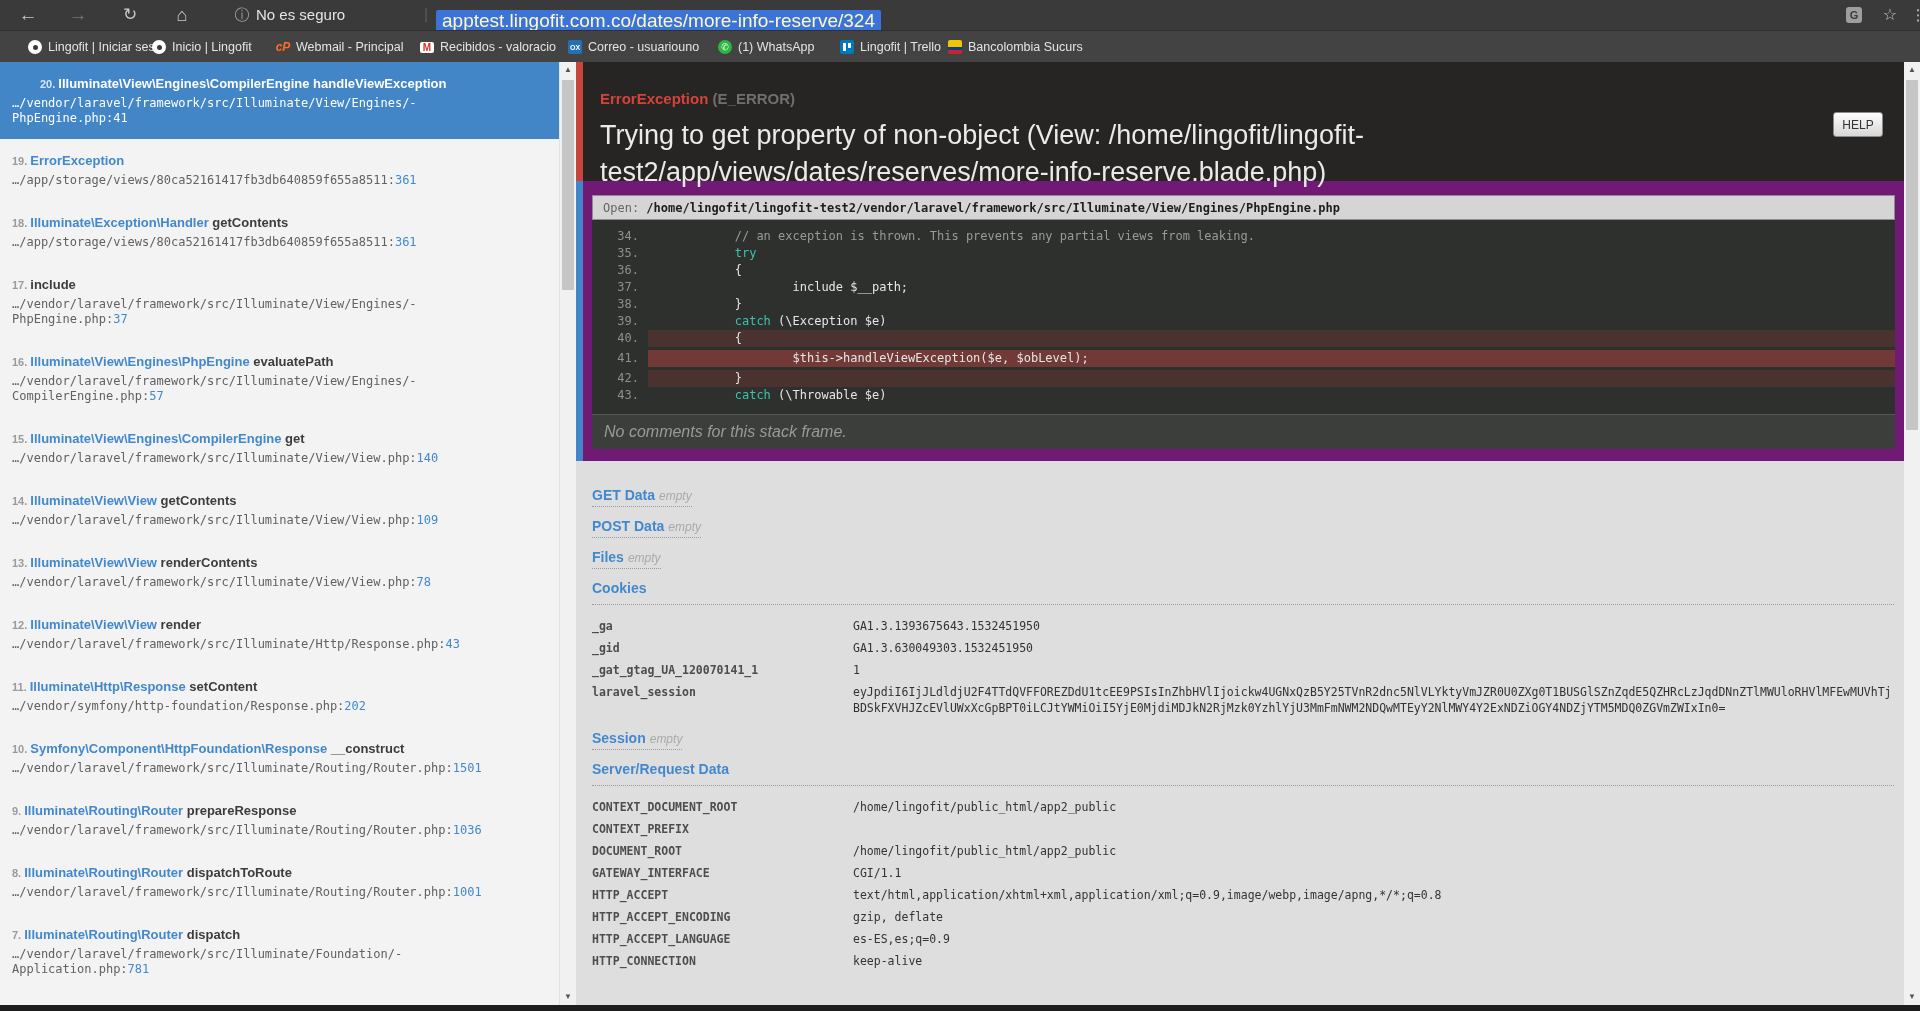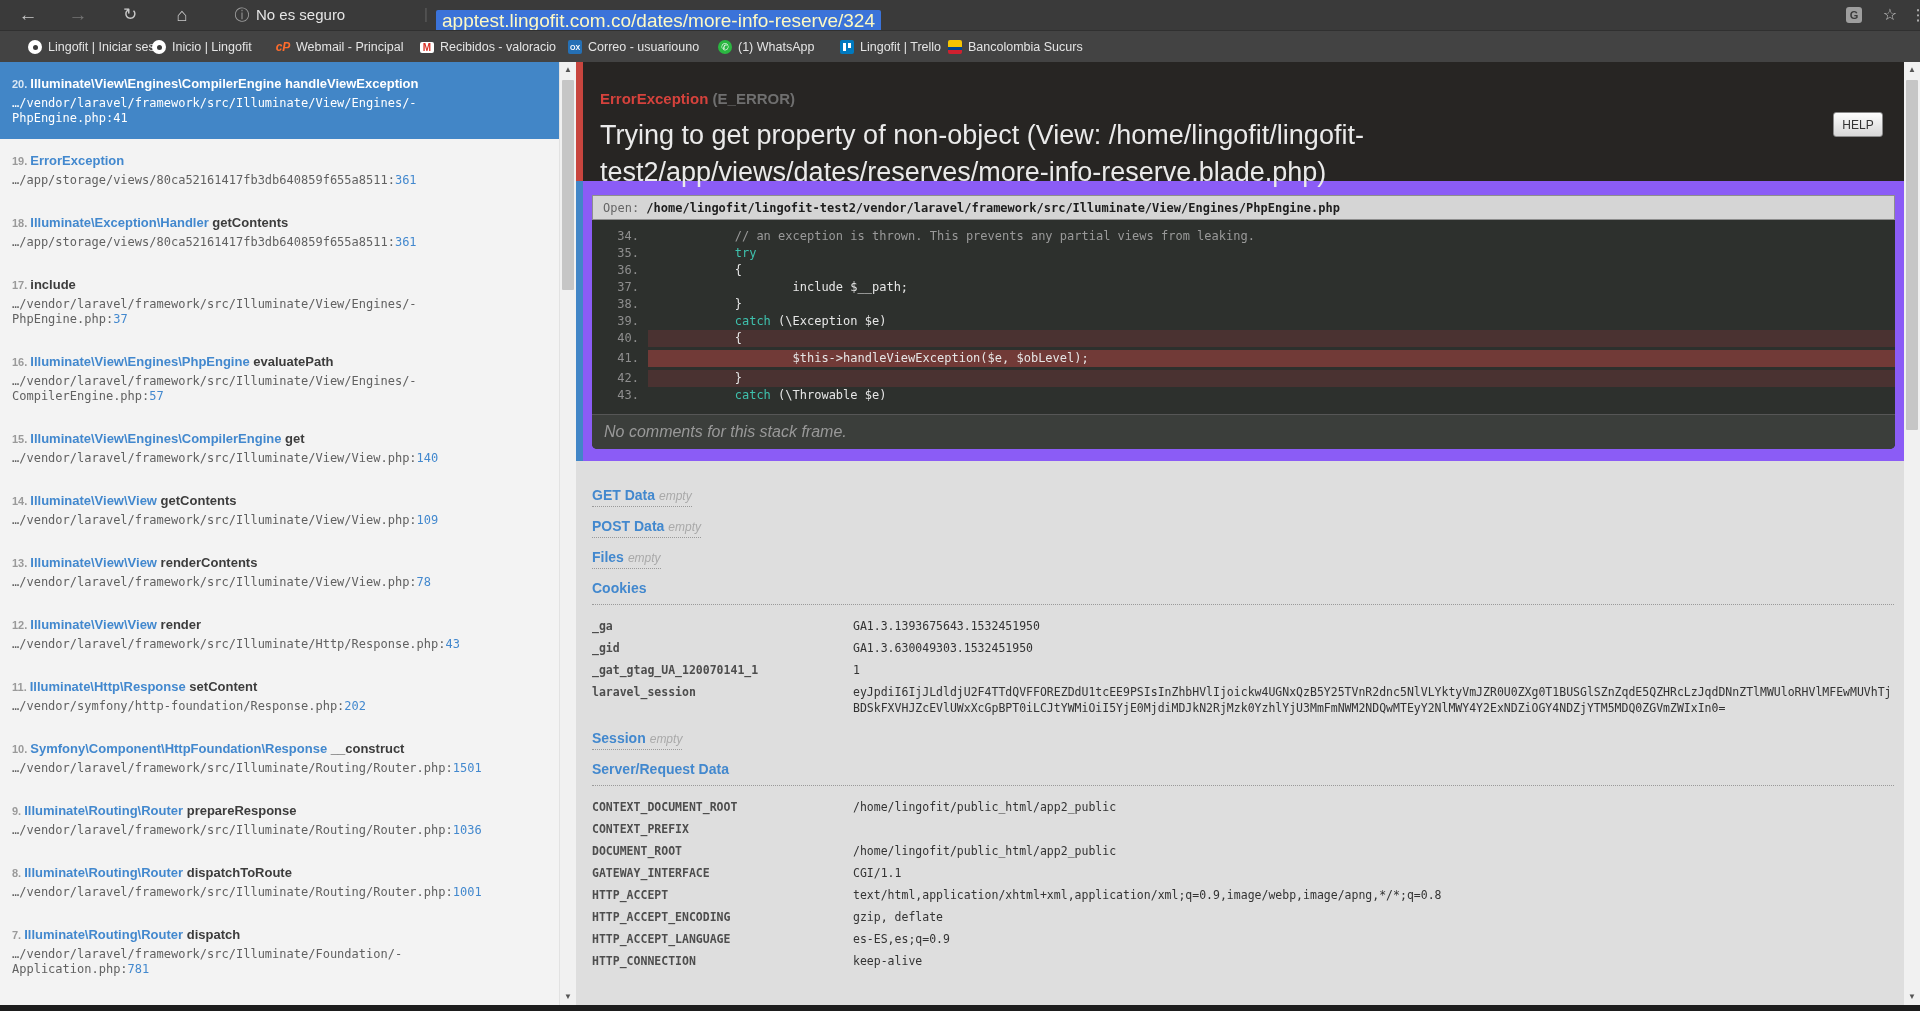--- a/index.html
+++ b/index.html
@@ -44,21 +44,21 @@
   .sidebar { position:absolute; left:0; top:0; width:559px; height:100%; background:#f3f3f3; overflow:hidden; }
   .frame { padding:13px 30px 13px 12px; cursor:pointer; }
   .frame-title { font-size:13px; line-height:17px; color:#3c3c3c; }
   .fnum { font-size:11px; color:#9a9a9a; font-weight:bold; margin-right:3px; }
   .fclass { color:#4288ce; font-weight:bold; }
   .fmethod { color:#3c3c3c; font-weight:bold; }
   .frame-path { margin-top:3px; font-family:"DejaVu Sans Mono", monospace; font-size:12px; line-height:15px;
                 color:#616161; white-space:pre-wrap; word-break:break-all; }
   .flineno { color:#4288ce; }
   .frame.active { background:#4286c7; }
-  .frame.active .fnum { color:rgba(255,255,255,.8); }
+  .frame.active .fnum { color:rgba(255,255,255,.8);margin-left:28px; }
   .frame.active .fclass, .frame.active .fmethod, .frame.active .frame-path, .frame.active .flineno { color:#fff; }
 
   
   .sb { position:absolute; top:0; height:100%; background:#f1f1f1; }
   .sb-side { left:559px; width:17px; border-left:1px solid #e2e2e2; }
   .sb-page { right:0; width:16px; }
   .sb-arrow { position:absolute; left:0; width:100%; height:16px; color:#555; font-size:8px; text-align:center; line-height:16px; }
   .sb-arrow.up{top:0;} .sb-arrow.down{bottom:0;}
   .sb-thumb { position:absolute; left:2px; right:2px; background:#c6c6c6; border-radius:1px; }
   .sb-side .sb-thumb { top:18px; height:210px; }
@@ -68,21 +68,21 @@
   .main { position:absolute; left:576px; right:16px; top:0; height:100%; background:#dedede; overflow:hidden; }
   .exc-header { position:relative; background:#272523; border-left:7px solid #c8453e; height:119px; padding:28px 130px 0 17px; }
   .exc-type-row { font-size:15px; line-height:18px; }
   .exc-type { color:#d5423c; font-weight:bold; }
   .exc-sev { color:#6f6f6f; font-weight:bold; }
   .exc-msg { margin-top:9px; color:#eaeaea; font-size:27px; line-height:37px; word-break:normal; overflow-wrap:normal; }
   .help-btn { position:absolute; top:50px; right:21px; width:50px; height:25px; font-family:"Liberation Sans",sans-serif;
               font-size:12px; color:#333; background:linear-gradient(#fdfdfd,#d7d7d7); border:1px solid #8a8a8a;
               border-radius:3px; cursor:pointer; }
 
-  .code-outer { background:#8b5cf6; border-left:7px solid #4286c7; padding:14px 9px 12px 9px; }
+  .code-outer { background:#701a75; border-left:7px solid #4286c7; padding:14px 9px 12px 9px; }
   .file-bar { background:#d5d5d5; border:1px solid #8e8e8e; padding:5px 10px 4px;
               font-family:"DejaVu Sans Mono", monospace; font-size:12px; color:#666; cursor:pointer; }
   .file-path { color:#1d1d1d; font-weight:bold; }
   .code-block { background:#2d302d; border-radius:0 0 5px 5px; padding-top:8px; overflow:hidden; }
   .cl { display:flex; font-family:"DejaVu Sans Mono", monospace; font-size:12px; line-height:17px; white-space:pre; }
   .ln { flex:none; width:50px; text-align:right; padding-right:9px; color:#8f8f8f;margin-left:6px; }
   .code-txt { flex:1; color:#e6e6e6; }
   .cl.hl-block .code-txt { background:#4a3231; }
   .cl.hl-current .code-txt { background:#713a37; }
   .cl.hl-current { padding:3px 0; }

